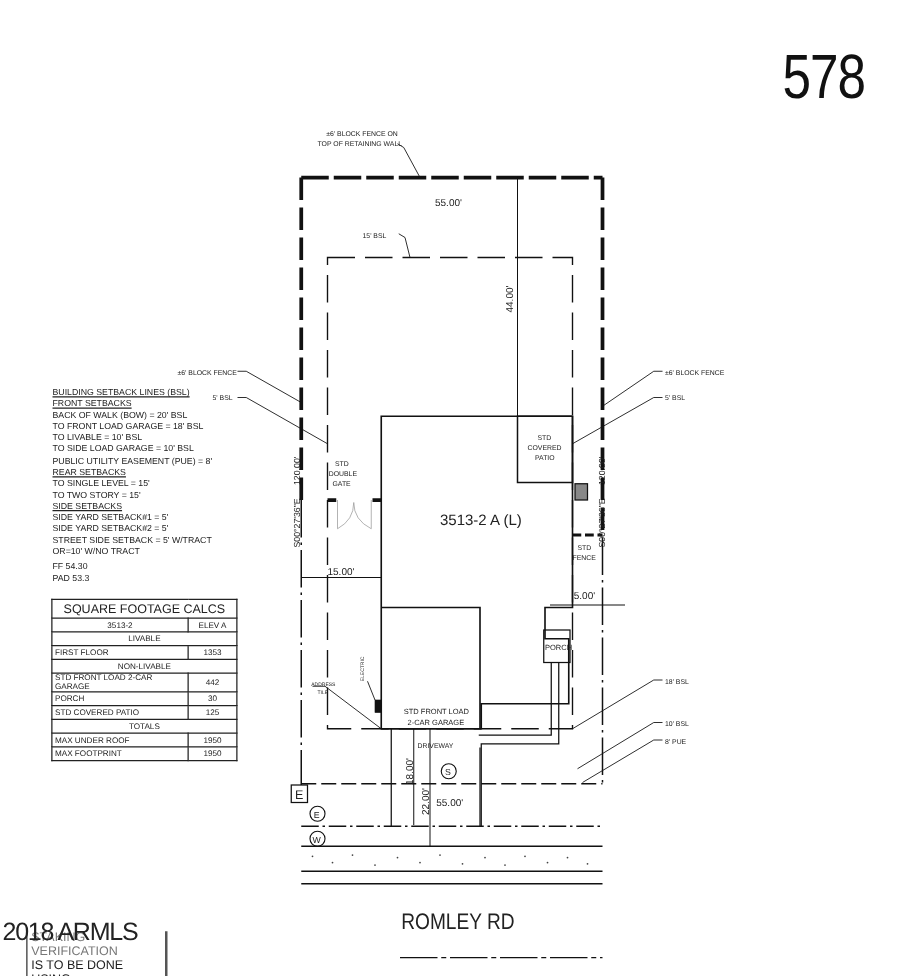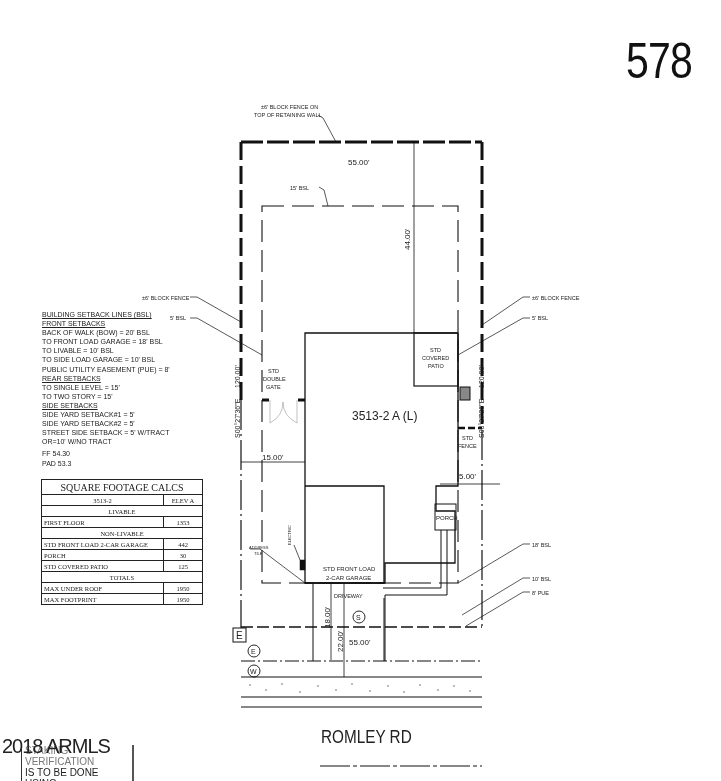--- a/index.html
+++ b/index.html
@@ -3,21 +3,21 @@
 <meta charset="utf-8">
 <style>
   html, body { margin:0; padding:0; background:#ffffff; }
   body { width:721px; height:781px; position:relative; overflow:hidden; font-family:"Liberation Sans", sans-serif; color:#111; }
   .lot-number { position:absolute; left:626px; top:32px; font-size:50px; font-family:"Liberation Sans", sans-serif; transform:scaleX(0.82); transform-origin:left top; letter-spacing:-1px; color:#111; }
   svg.plan { position:absolute; left:0; top:0; }
   .t { font-family:"Liberation Sans", sans-serif; fill:#222; }
   .notes { position:absolute; left:42px; top:310px; font-size:7px; line-height:9.1px; color:#222; font-family:"Liberation Sans", sans-serif; }
   .notes .h { text-decoration:underline; }
   .notes .ff { margin-top:3px; }
-  table.sf { position:absolute; left:41px; top:479px; width:162px; border-collapse:collapse; font-size:6.5px; font-family:Liberation Serif, serif; color:#222; }
+  table.sf { position:absolute; left:41px; top:479px; width:149px; border-collapse:collapse; font-size:6.5px; font-family:Liberation Sans, sans-serif; color:#222; }
   table.sf td { border:1px solid #222; padding:0 2px; height:10px; }
   table.sf td.c { text-align:center; }
   table.sf td.title { font-size:10px; height:14px; text-align:center; }
   table.sf td.val { text-align:center; width:34px; }
   .watermark { position:absolute; left:2px; top:735px; font-size:20px; font-weight:normal; color:#222; font-family:"Liberation Sans", sans-serif; letter-spacing:-1px; }
   .pin-note { position:absolute; left:21px; top:745px; width:107px; height:40px; border-left:1px solid #333; border-right:2px solid #555; font-size:10px; line-height:11px; padding-left:3px; color:#222; font-family:"Liberation Sans", sans-serif; }
   .street { position:absolute; left:321px; top:727px; font-size:18px; transform:scaleX(0.85); transform-origin:left top; color:#222; font-family:"Liberation Sans", sans-serif; }
 </style>
 </head>
 <body>

